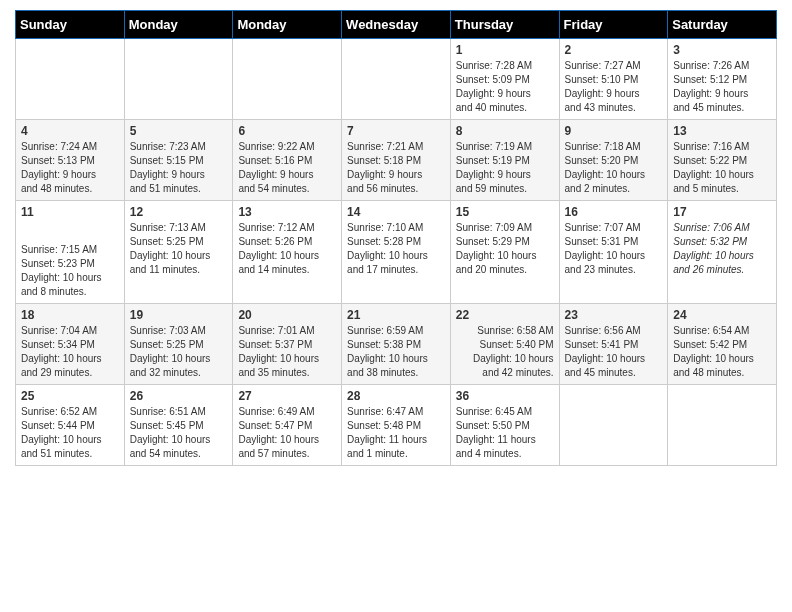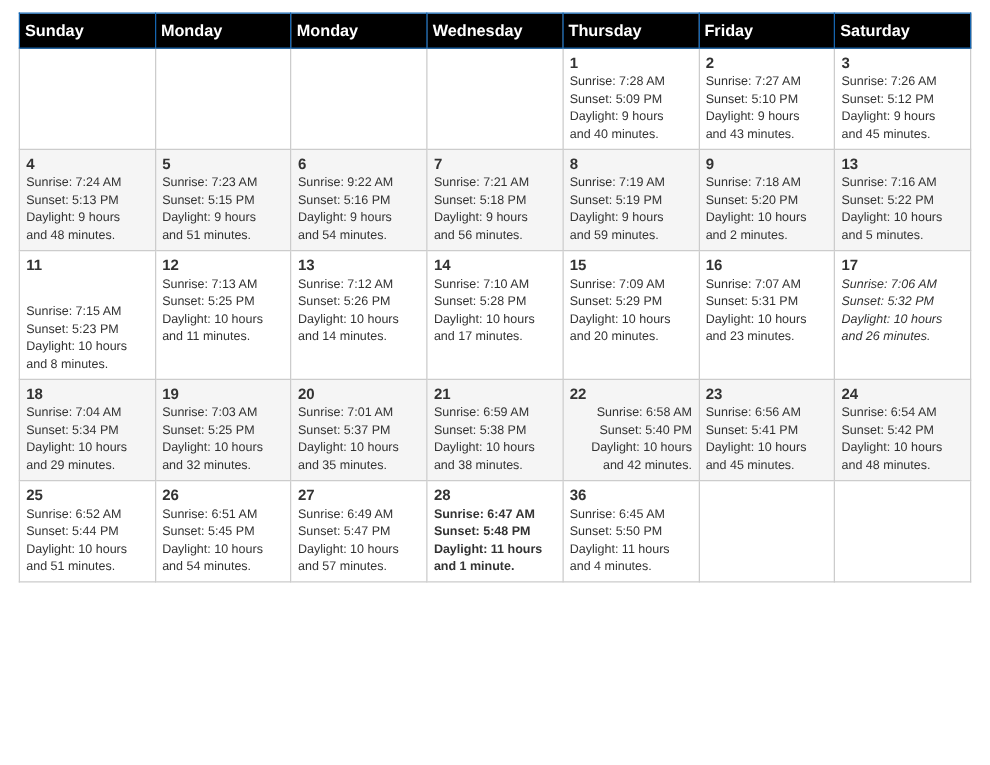--- a/index.html
+++ b/index.html
@@ -305,21 +305,21 @@
           </td>
           <td>
             <span class="day-number">27</span>
             <div class="day-info" style="white-space: pre-line;">Sunrise: 6:49 AM
 Sunset: 5:47 PM
 Daylight: 10 hours
 and 57 minutes.</div>
           </td>
           <td>
             <span class="day-number">28</span>
-            <div class="day-info" style="white-space: pre-line; font-weight: bold;">Sunrise: 6:47 AM
+            <div class="day-info" style="white-space: pre-line;">Sunrise: 6:47 AM
 Sunset: 5:48 PM
 Daylight: 11 hours
 and 1 minute.</div>
           </td>
           <td>
             <span class="day-number">36</span>
             <div class="day-info" style="white-space: pre-line;">Sunrise: 6:45 AM
 Sunset: 5:50 PM
 Daylight: 11 hours
 and 4 minutes.</div>

